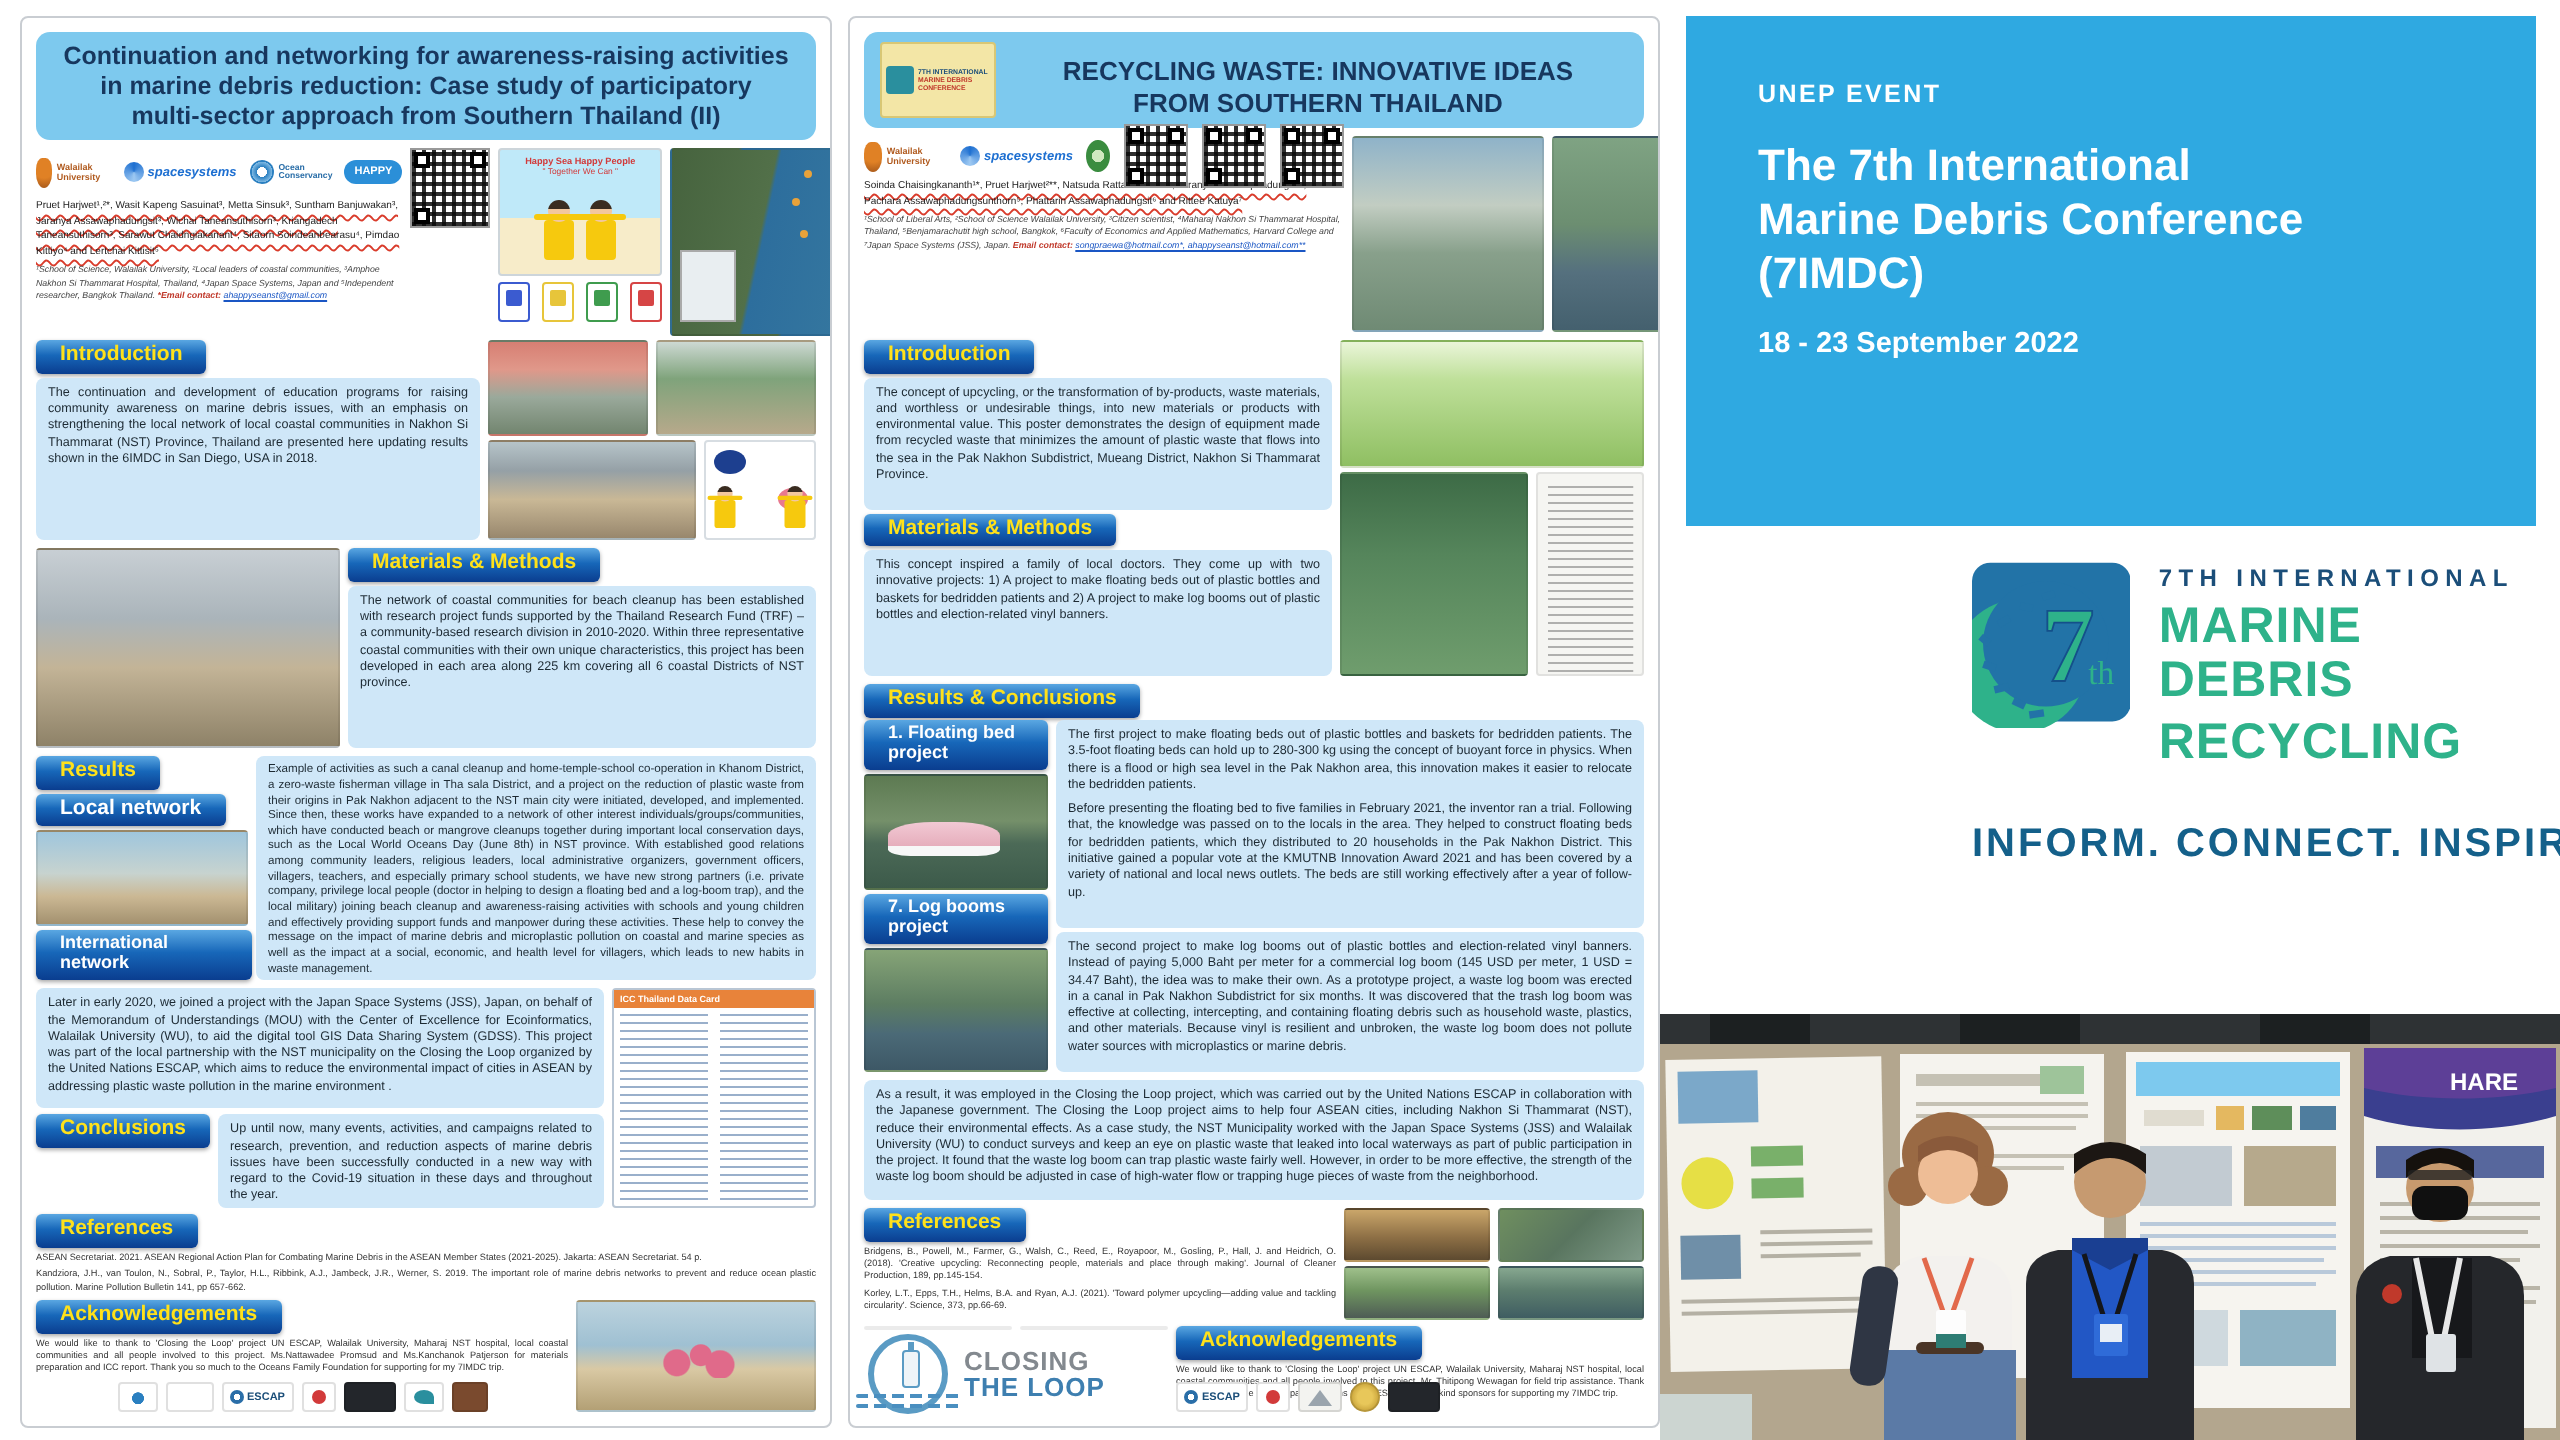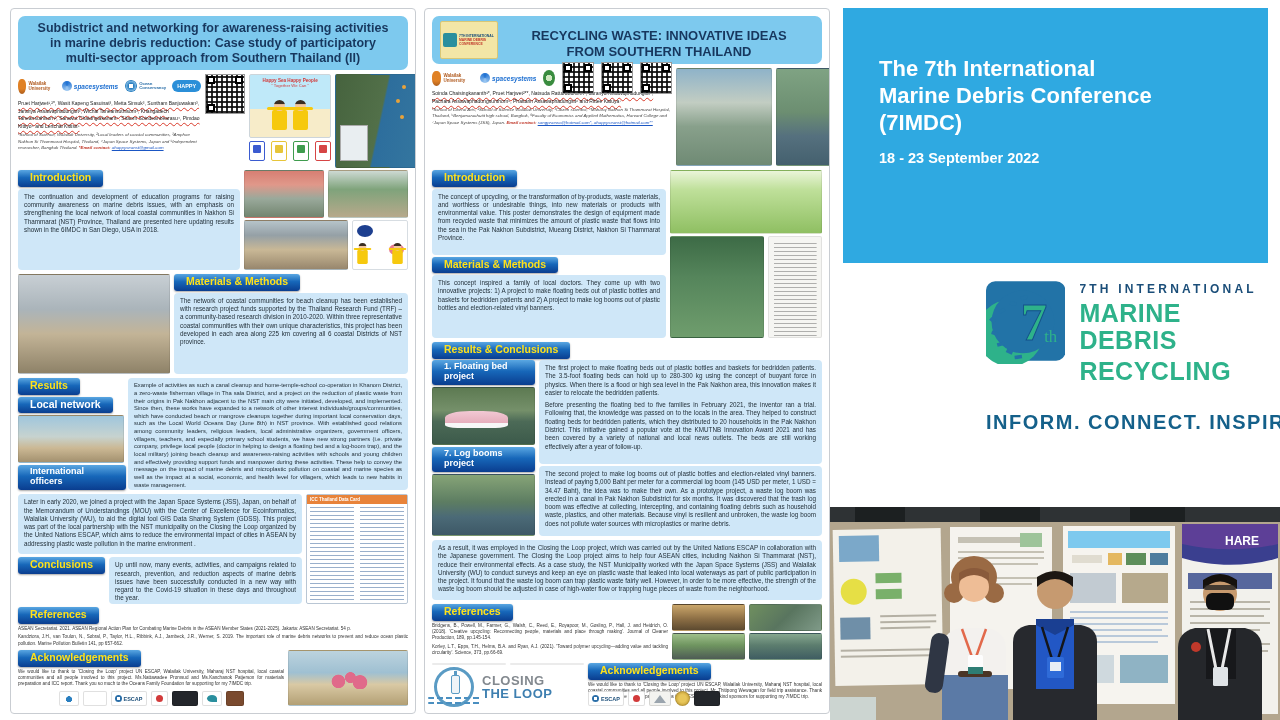--- a/index.html
+++ b/index.html
@@ -156,21 +156,21 @@
   .wm2{font-size:25px;font-weight:bold;letter-spacing:.5px;color:#2eb28a;line-height:1.08;margin-top:4px}
   .tagline{font-size:20px;font-weight:bold;letter-spacing:1.5px;color:#14608a;margin-top:26px;white-space:nowrap}
   .photo-wrap{position:absolute;left:830px;top:507px;width:450px;height:213px;overflow:hidden}
 </style>
 </head>
 <body>
 
 <div class="slide">
 
   <div class="poster" id="posterL">
-    <div class="tbar pre">Subdistrict and networking for awareness-raising activities
+    <div class="tbar pre">Continuation and networking for awareness-raising activities
 in marine debris reduction: Case study of participatory
 multi-sector approach from Southern Thailand (II)</div>
 
     <div class="row" style="height:92px">
       <div class="col" style="flex:1.25;gap:2px">
         <div class="logorow">
           <span class="lg-wu">
               <i></i>
               <span>Walailak University</span>
             </span>
@@ -244,21 +244,21 @@
         <div class="chip">Materials &amp; Methods</div>
         <div class="box grow">The network of coastal communities for beach cleanup has been established with research project funds supported by the Thailand Research Fund (TRF) – a community-based research division in 2010-2020. Within three representative coastal communities with their own unique characteristics, this project has been developed in each area along 225 km covering all 6 coastal Districts of NST province.</div>
       </div>
     </div>
 
     <div class="row" style="height:112px">
       <div class="col" style="width:106px">
         <div class="chip">Results</div>
         <div class="chip white">Local network</div>
         <div class="ph ph-kids grow"></div>
-        <div class="chip white" style="font-size:9px;white-space:normal;width:84px">International officers</div>
+        <div class="chip white" style="font-size:9px;white-space:normal;width:84px">International network</div>
       </div>
       <div class="box sm grow">Example of activities as such a canal cleanup and home-temple-school co-operation in Khanom District, a zero-waste fisherman village in Tha sala District, and a project on the reduction of plastic waste from their origins in Pak Nakhon adjacent to the NST main city were initiated, developed, and implemented. Since then, these works have expanded to a network of other interest individuals/groups/communities, which have conducted beach or mangrove cleanups together during important local conservation days, such as the Local World Oceans Day (June 8th) in NST province. With established good relations among community leaders, religious leaders, local administrative organizers, government officers, villagers, teachers, and especially primary school students, we have new strong partners (i.e. private company, privilege local people (doctor in helping to design a floating bed and a log-boom trap), and the local military) joining beach cleanup and awareness-raising activities with schools and young children and effectively providing support funds and manpower during these activities. These help to convey the message on the impact of marine debris and microplastic pollution on coastal and marine species as well as the impact at a social, economic, and health level for villagers, which leads to new habits in waste management.</div>
     </div>
 
     <div class="row" style="height:110px">
       <div class="col grow">
         <div class="box" style="height:52px">Later in early 2020, we joined a project with the Japan Space Systems (JSS), Japan, on behalf of the Memorandum of Understandings (MOU) with the Center of Excellence for Ecoinformatics, Walailak University (WU), to aid the digital tool GIS Data Sharing System (GDSS). This project was part of the local partnership with the NST municipality on the Closing the Loop organized by the United Nations ESCAP, which aims to reduce the environmental impact of cities in ASEAN by addressing plastic waste pollution in the marine environment .</div>
         <div class="row grow" style="margin-top:1px">
           <div class="chip">Conclusions</div>
           <div class="box grow">Up until now, many events, activities, and campaigns related to research, prevention, and reduction aspects of marine debris issues have been successfully conducted in a new way with regard to the Covid-19 situation in these days and throughout the year.</div>
@@ -361,21 +361,21 @@
           <div class="ph ph-doc plines" style="width:52px"></div>
         </div>
       </div>
     </div>
 
     <div class="row" style="height:14px">
       <div class="chip">Results &amp; Conclusions</div>
     </div>
 
     <div class="row" style="height:176px">
-      <div class="col" style="width:103px">
+      <div class="col" style="width:92px">
         <div class="chip white" style="font-size:9px">1. Floating  bed project</div>
         <div class="ph ph-floatbed" style="height:56px"></div>
         <div class="chip white" style="font-size:9px">7. Log booms project</div>
         <div class="ph ph-canal2 grow"></div>
       </div>
       <div class="col grow">
         <div class="box grow">
           <div>The first project to make floating beds out of plastic bottles and baskets for bedridden patients. The 3.5-foot floating beds can hold up to 280-300 kg using the concept of buoyant force in physics. When there is a flood or high sea level in the Pak Nakhon area, this innovation makes it easier to relocate the bedridden patients.</div>
           <div style="margin-top:4px">Before presenting the floating bed to five families in February 2021, the inventor ran a trial. Following that, the knowledge was passed on to the locals in the area. They helped to construct floating beds for bedridden patients, which they distributed to 20 households in the Pak Nakhon District. This initiative gained a popular vote at the KMUTNB Innovation Award 2021 and has been covered by a variety of national and local news outlets. The beds are still working effectively after a year of follow-up.</div>
         </div>
@@ -433,20 +433,21 @@
           <i class="lg jp"></i>
           <i class="lg mtn"></i>
           <i class="lg gold"></i>
           <i class="lg dark"></i>
         </div>
       </div>
     </div>
   </div>
 
   <div class="event-card">
+    <div class="kicker">UNEP EVENT</div>
     <div class="etitle pre">The 7th International
 Marine Debris Conference
 (7IMDC)</div>
     <div class="edates">18 - 23 September 2022</div>
   </div>
 
   <div class="brand">
     <div class="brand-top">
       <svg width="86" height="86" viewBox="0 0 86 86">
         <rect width="86" height="86" rx="10" fill="#2273a7"></rect>

